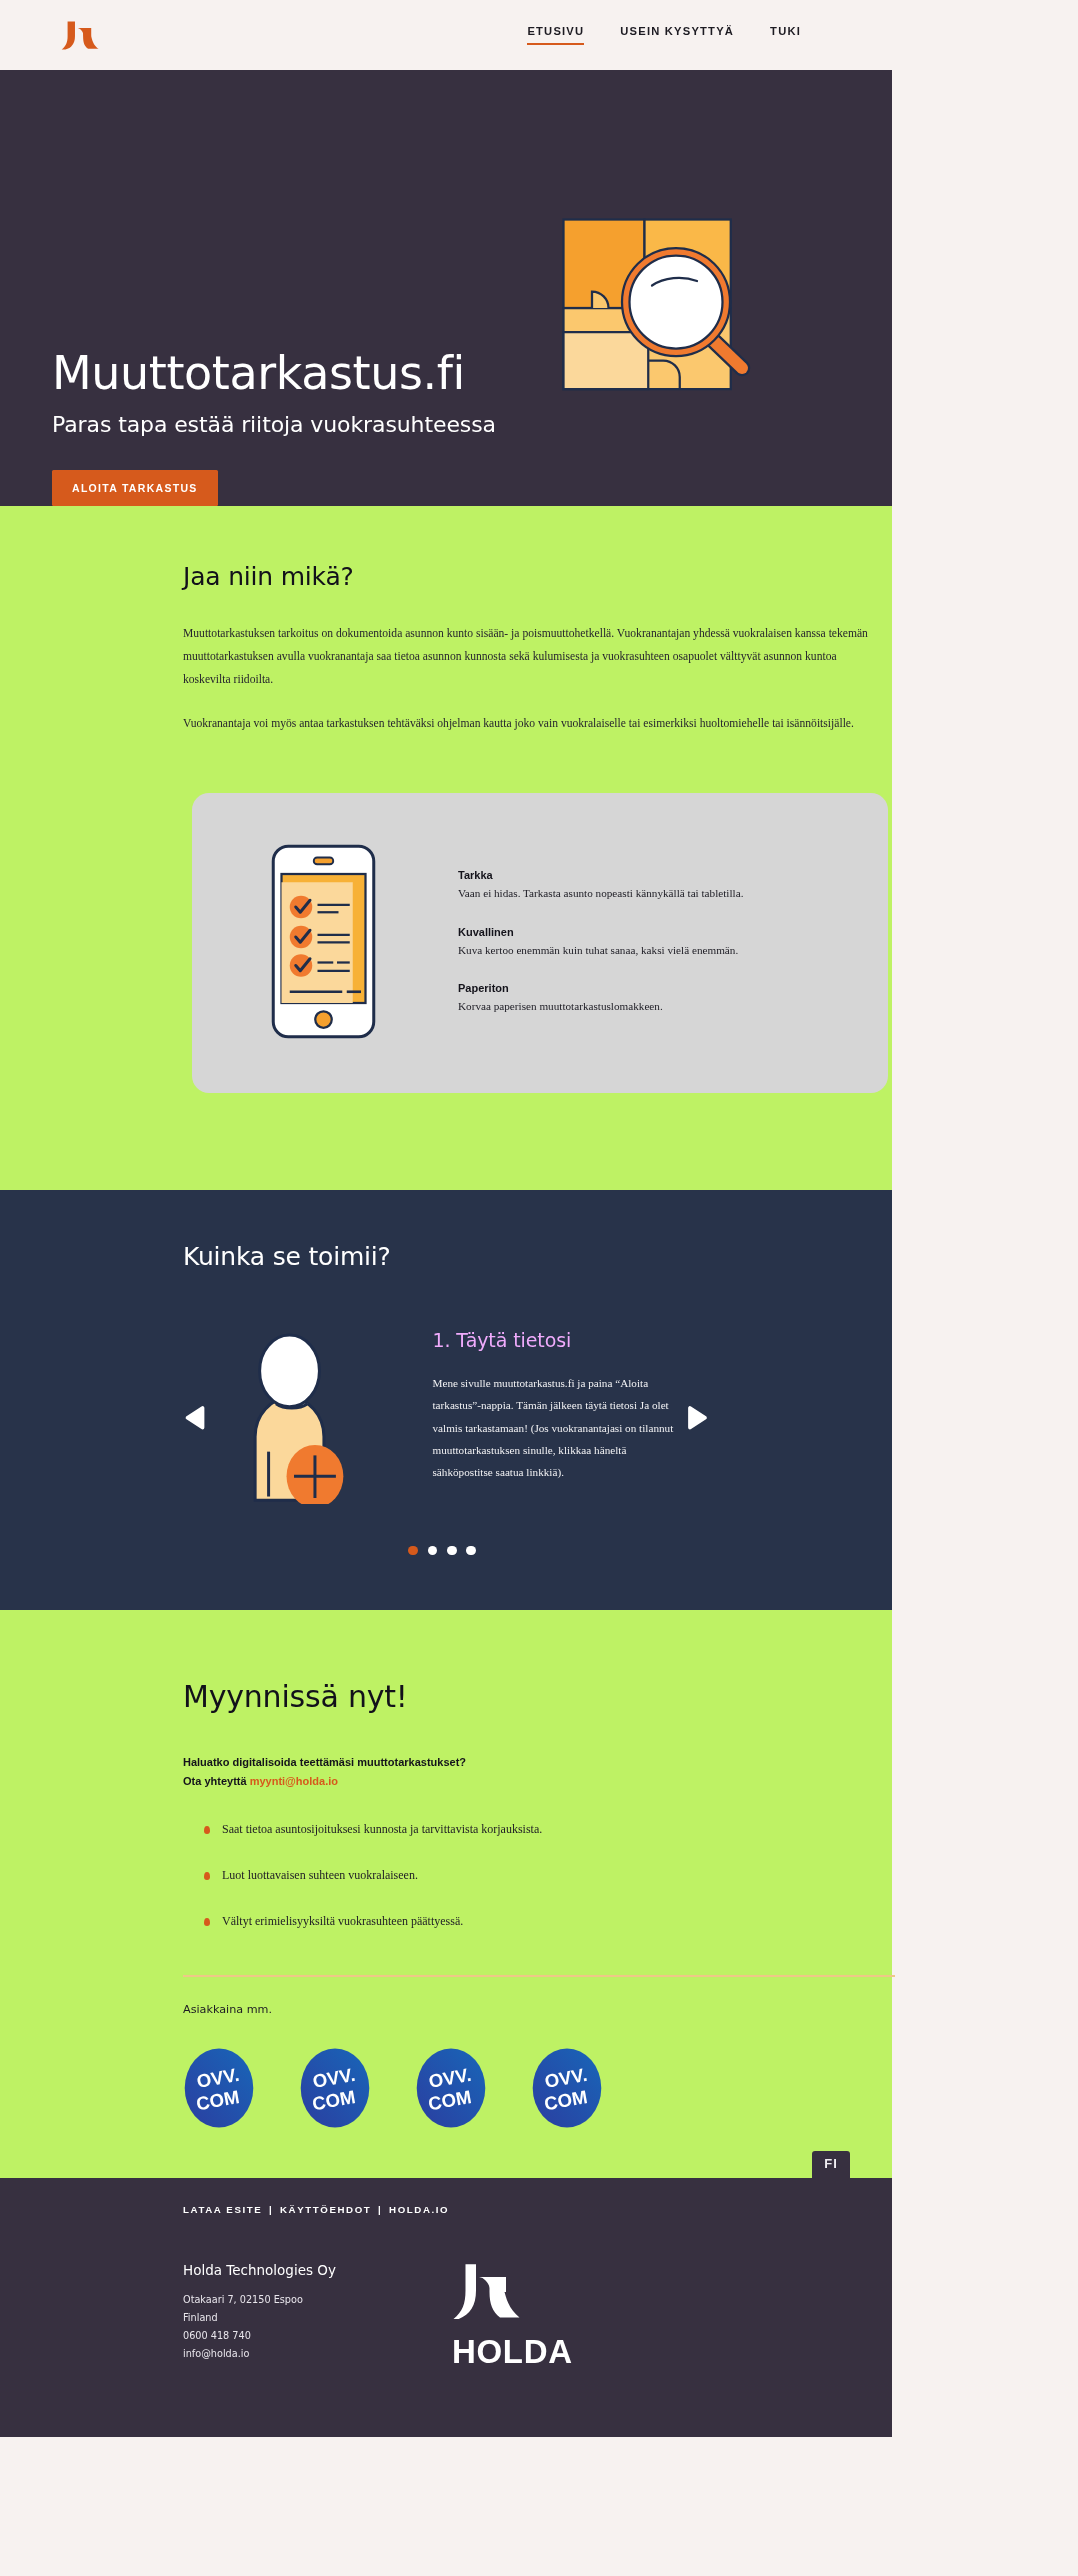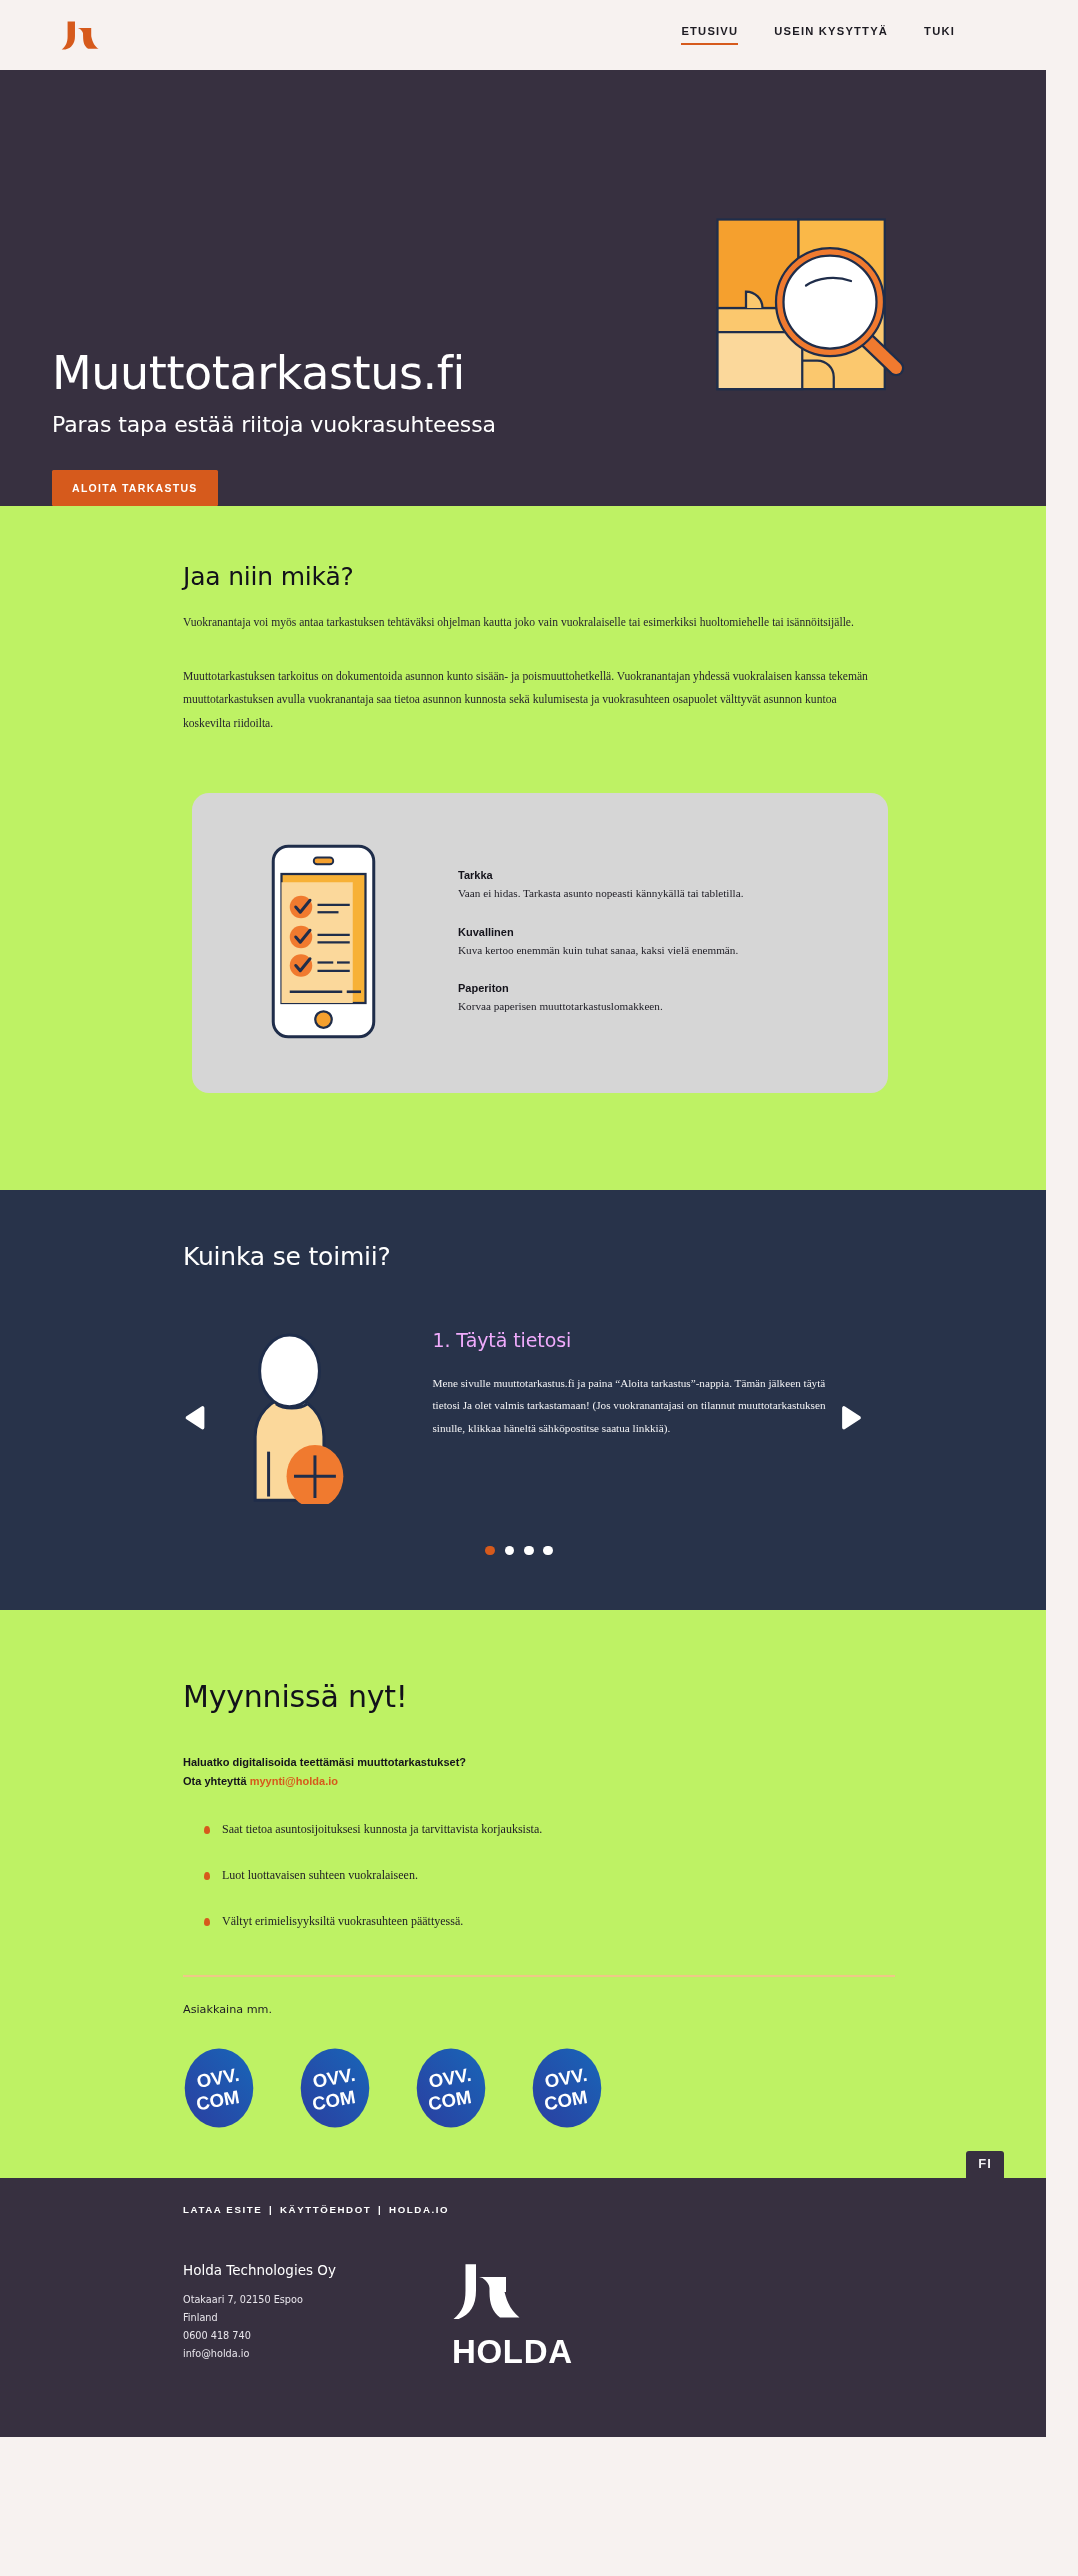--- a/index.html
+++ b/index.html
@@ -3,21 +3,21 @@
 <meta charset="utf-8">
 <style>
   * { box-sizing: border-box; margin: 0; padding: 0; }
   html, body { width: 1078px; }
   body {
     font-family: "Liberation Sans", sans-serif;
     background: #f7f2f0;
     width: 1078px;
     overflow-x: hidden;
   }
-  .page { width: 1046px; position: relative; }
+  .page { width: 892px; position: relative; }
 
   
   .header {
     height: 70px;
     background: #f7f2f0;
     display: flex;
     align-items: center;
     padding: 0 91px 0 60px;
     justify-content: space-between;
   }
@@ -344,22 +344,22 @@
         <circle cx="152" cy="112" r="72" fill="#f07a2f" stroke="#1f2d4a" stroke-width="3"></circle>
         <circle cx="152" cy="112" r="62" fill="#ffffff" stroke="#1f2d4a" stroke-width="3"></circle>
         <path d="M120 90 a50 34 0 0 1 60 -6" fill="none" stroke="#1f2d4a" stroke-width="3" stroke-linecap="round"></path>
       </svg>
     </span>
   </section>
 
   <section class="section-light intro">
     <div class="wrap">
       <h2 class="h2">Jaa niin mikä?</h2>
+      <p class="body-serif p1">Muuttotarkastuksen tarkoitus on dokumentoida asunnon kunto sisään- ja poismuuttohetkellä. Vuokranantajan yhdessä vuokralaisen kanssa tekemän muuttotarkastuksen avulla vuokranantaja saa tietoa asunnon kunnosta sekä kulumisesta ja vuokrasuhteen osapuolet välttyvät asunnon kuntoa koskevilta riidoilta.</p>
       <p class="body-serif p2">Vuokranantaja voi myös antaa tarkastuksen tehtäväksi ohjelman kautta joko vain vuokralaiselle tai esimerkiksi huoltomiehelle tai isännöitsijälle.</p>
-      <p class="body-serif p1">Muuttotarkastuksen tarkoitus on dokumentoida asunnon kunto sisään- ja poismuuttohetkellä. Vuokranantajan yhdessä vuokralaisen kanssa tekemän muuttotarkastuksen avulla vuokranantaja saa tietoa asunnon kunnosta sekä kulumisesta ja vuokrasuhteen osapuolet välttyvät asunnon kuntoa koskevilta riidoilta.</p>
     </div>
 
     <div class="feature-card-area wrap">
       <div class="feature-card">
         <span>
           <svg class="phone-art" viewBox="0 0 140 260" xmlns="http://www.w3.org/2000/svg">
             <rect x="3" y="3" width="134" height="254" rx="20" fill="#ffffff" stroke="#1f2d4a" stroke-width="4"></rect>
             <rect x="57" y="18" width="26" height="9" rx="4.5" fill="#f5a02e" stroke="#1f2d4a" stroke-width="2.5"></rect>
             <rect x="14" y="40" width="112" height="172" fill="#f7b137" stroke="#1f2d4a" stroke-width="3"></rect>
             <rect x="14" y="51" width="95" height="161" fill="#fbd89b"></rect>

